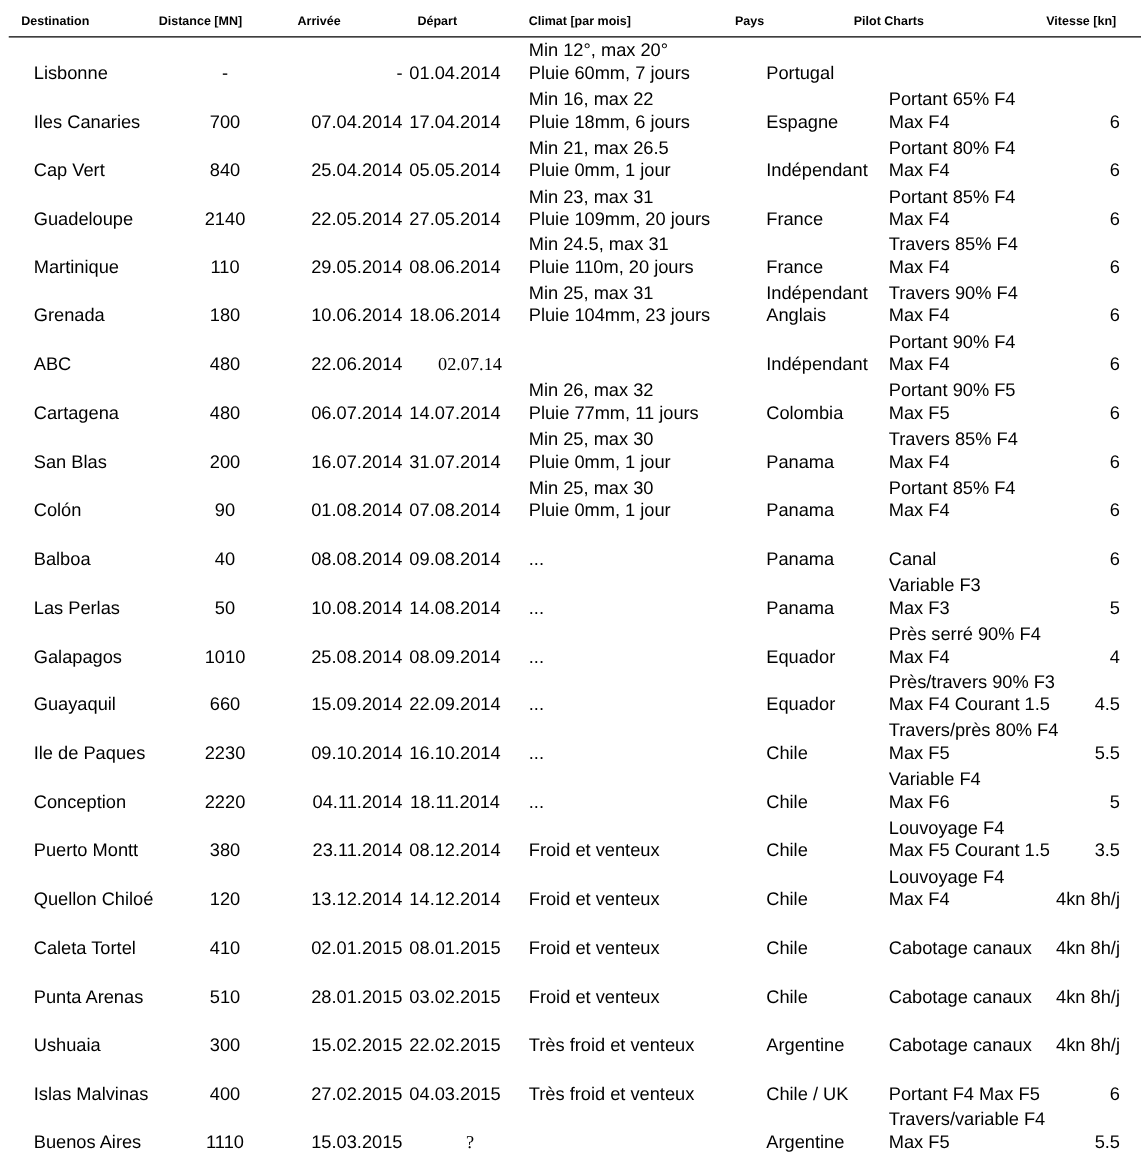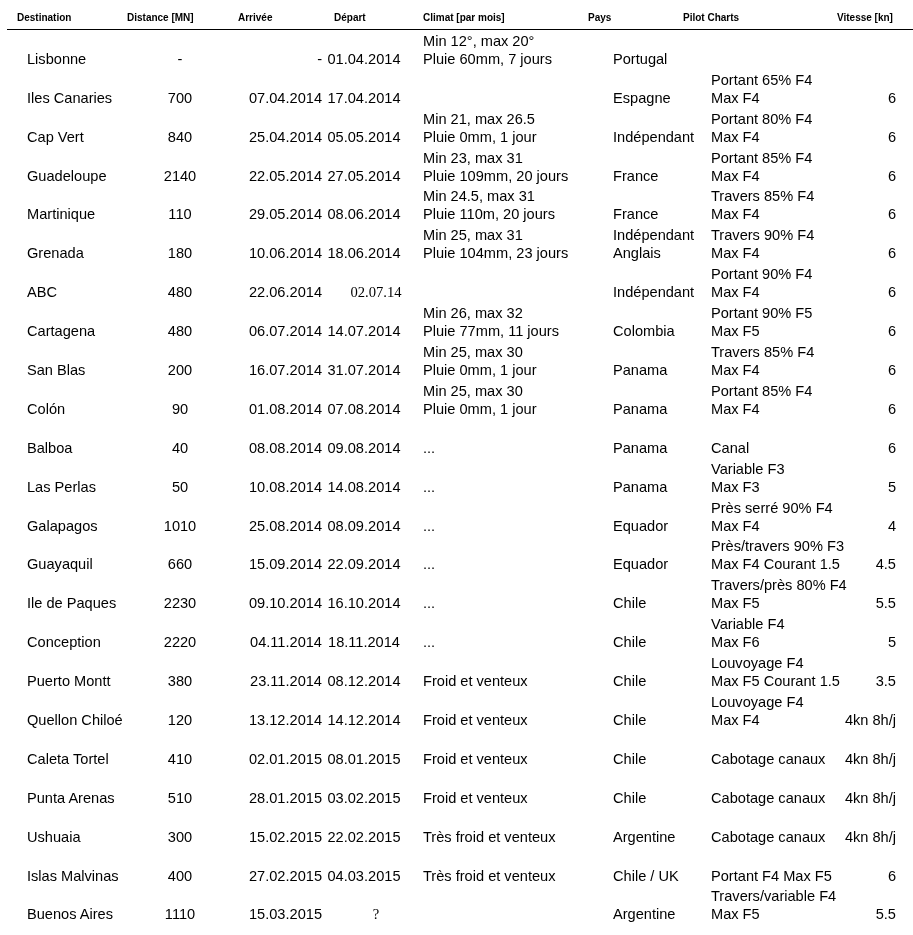--- a/index.html
+++ b/index.html
@@ -57,20 +57,24 @@
         <span class="two"></span>
         <span class="two"></span>
       </div>
       <div class="cell c-vit"></div>
     </div>
     <div class="row">
       <div class="cell c-dest">Iles Canaries</div>
       <div class="cell c-dist">700</div>
       <div class="cell c-arr">07.04.2014</div>
       <div class="cell c-dep">17.04.2014</div>
+      <div class="cell c-clim">
+        <span class="two">Min 16, max 22</span>
+        <span class="two">Pluie 18mm, 6 jours</span>
+      </div>
       <div class="cell c-pays">
         <span class="two"></span>
         <span class="two">Espagne</span>
       </div>
       <div class="cell c-pilot">
         <span class="two">Portant 65% F4</span>
         <span class="two">Max F4</span>
       </div>
       <div class="cell c-vit">6</div>
     </div>

